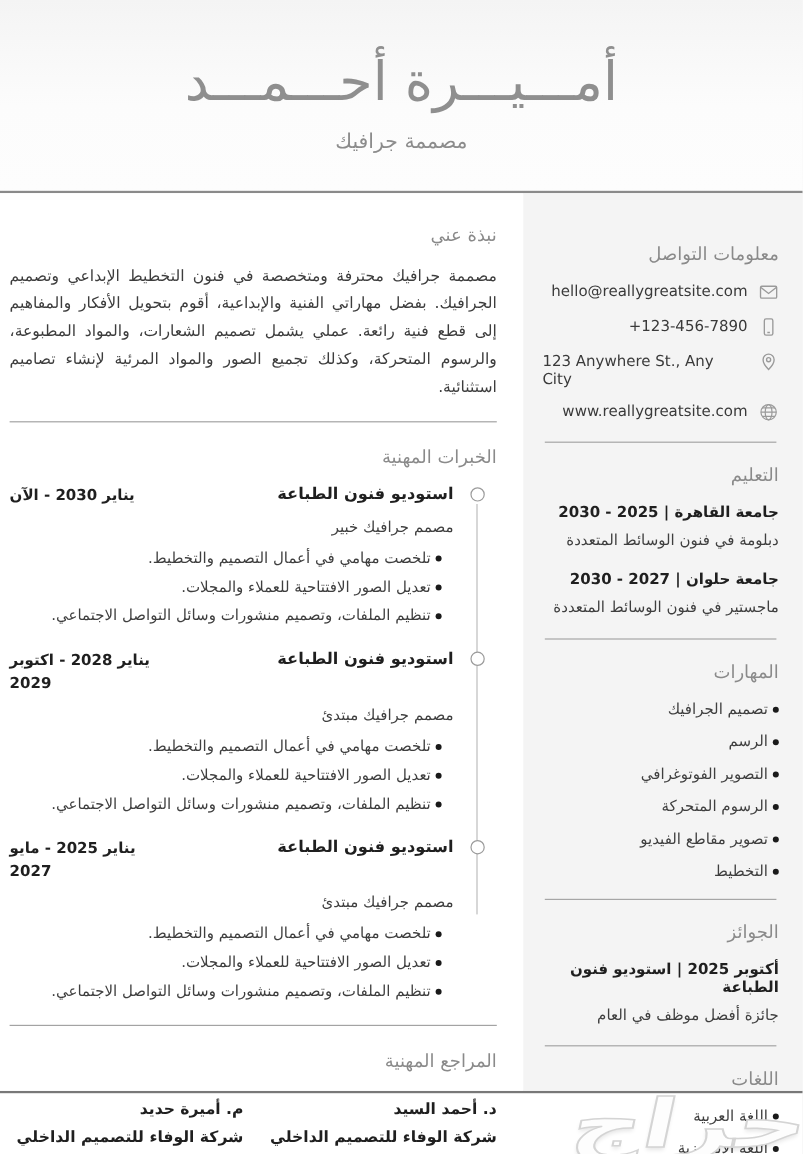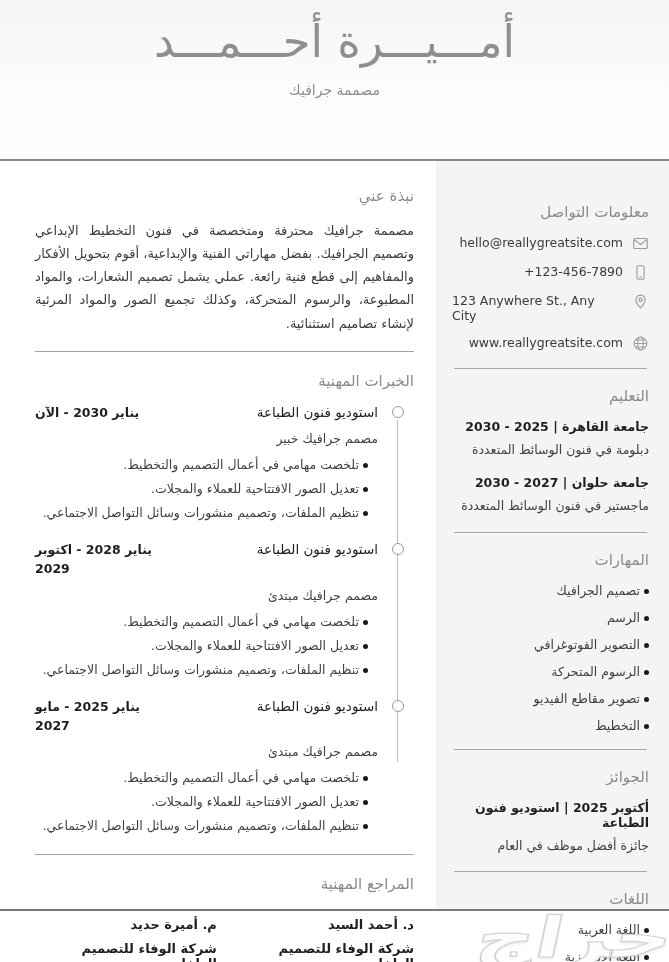--- a/index.html
+++ b/index.html
@@ -9,31 +9,31 @@
     position:relative; width:669px; height:962px; margin:0 auto;
     background:#ffffff; overflow:hidden; direction:rtl;
   }
   
   .hdr {
     height:161px; border-bottom:2px solid #8a8a8a;
     background:linear-gradient(180deg,#f4f4f4 0%, #fcfcfc 55%, #fdfdfd 100%);
     text-align:center;
   }
   .hdr-name {
-    padding-top:16px; font-size:45px; font-weight:400;
+    padding-top:42px; font-size:45px; font-weight:400;
     color:#8f8f8f; letter-spacing:1px; line-height:1.15;
   }
-  .hdr-role { margin-top:14px; font-size:14px; color:#8c8c8c; letter-spacing:1px; }
+  .hdr-role { margin-top:14px; font-size:17px; color:#8c8c8c; letter-spacing:1px; }
   
   .row { display:flex; height:748px; }
   aside {
     width:233px; flex-shrink:0; background:#f4f4f4;
     padding:42px 20px 0 16px; color:#3d3d3d;
   }
-  main { width:436px; padding:26px 22px 0 35px; background:#fff; }
+  main { width:436px; padding:26px 22px 0 8px; background:#fff; }
   .sec-h { font-size:15px; font-weight:400; color:#8a8a8a; margin-bottom:14px; }
   .s-div { border:0; border-top:1px solid #a6a6a6; margin:16px 2px 18px 2px; }
   .m-div { border:0; border-top:1px solid #a3a3a3; margin:16px 0 20px 0; }
   
   .c-row { display:flex; align-items:flex-start; gap:9px; margin-bottom:12px; }
   .c-ico { width:17px; height:17px; flex-shrink:0; display:block; }
   .c-val { font-size:12.5px; color:#3a3a3a; }
   .ltr { direction:ltr; unicode-bidi:embed; display:inline-block; }
   
   .e-item { margin-bottom:15px; }
@@ -47,21 +47,21 @@
   .about-p { font-size:13px; color:#3d3d3d; text-align:justify; line-height:1.78; }
   
   .exp-wrap { position:relative; padding-right:0; }
   .exp-line { position:absolute; right:16px; top:16px; height:342px; width:1.5px; background:#bdbdbd; }
   .job { position:relative; padding-right:36px; margin-bottom:21px; }
   .job-dot {
     position:absolute; right:10px; top:2px; width:12px; height:12px;
     border:1.5px solid #9b9b9b; border-radius:50%; background:#fff; z-index:1;
   }
   .job-head { display:flex; justify-content:space-between; align-items:flex-start; }
-  .job-title { font-size:13.5px; font-weight:normal; color:#1f1f1f;margin-left:44px; }
+  .job-title { font-size:13.5px; font-weight:bold; color:#1f1f1f;margin-left:44px; }
   .job-date { width:118px; flex-shrink:0; text-align:left; font-size:12.5px; font-weight:bold; color:#1f1f1f; line-height:1.5; }
   .job-role { font-size:12.5px; color:#3f3f3f; margin:9px 0 11px 0; }
   .job .dot-li { margin-bottom:9px; padding-right:10px; }
   
   .refs { display:flex; justify-content:space-between; margin-top:24px; }
   .ref { width:48%; text-align:right; }
   .ref-name { font-size:13px; font-weight:bold; color:#1f1f1f; margin-bottom:9px; }
   .ref-co { font-size:13px; font-weight:bold; color:#1f1f1f; margin-bottom:9px; }
   
   .bot-line { border:0; border-top:2px solid #787878; }

